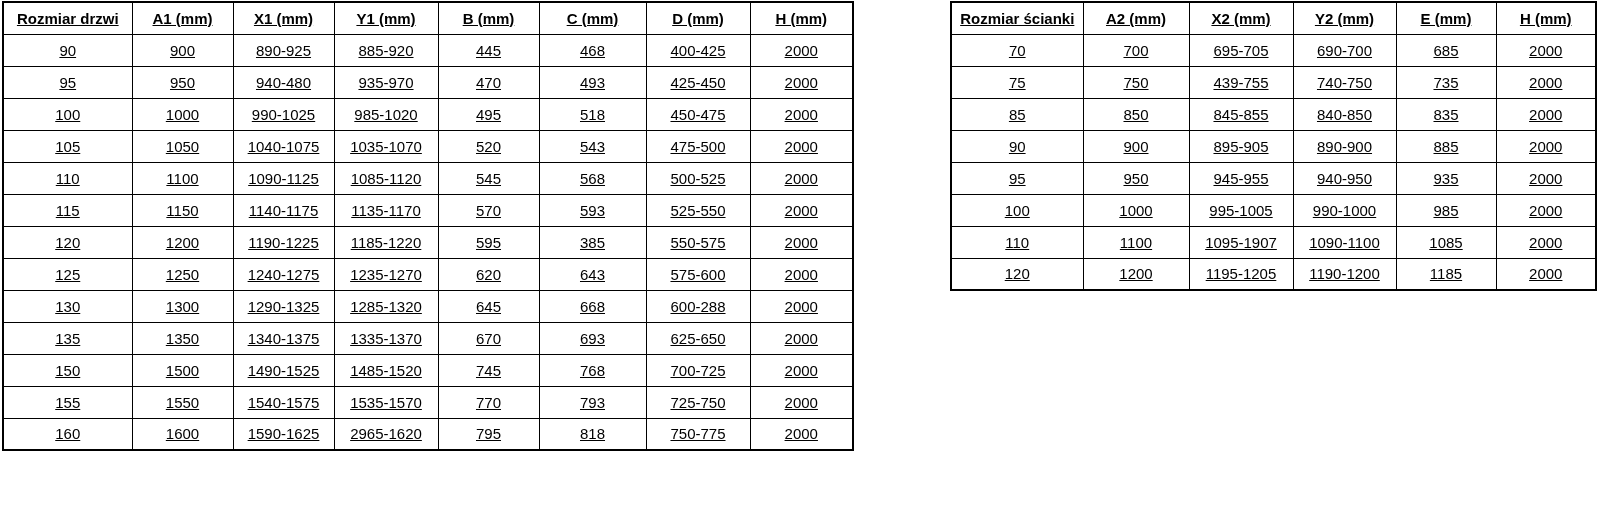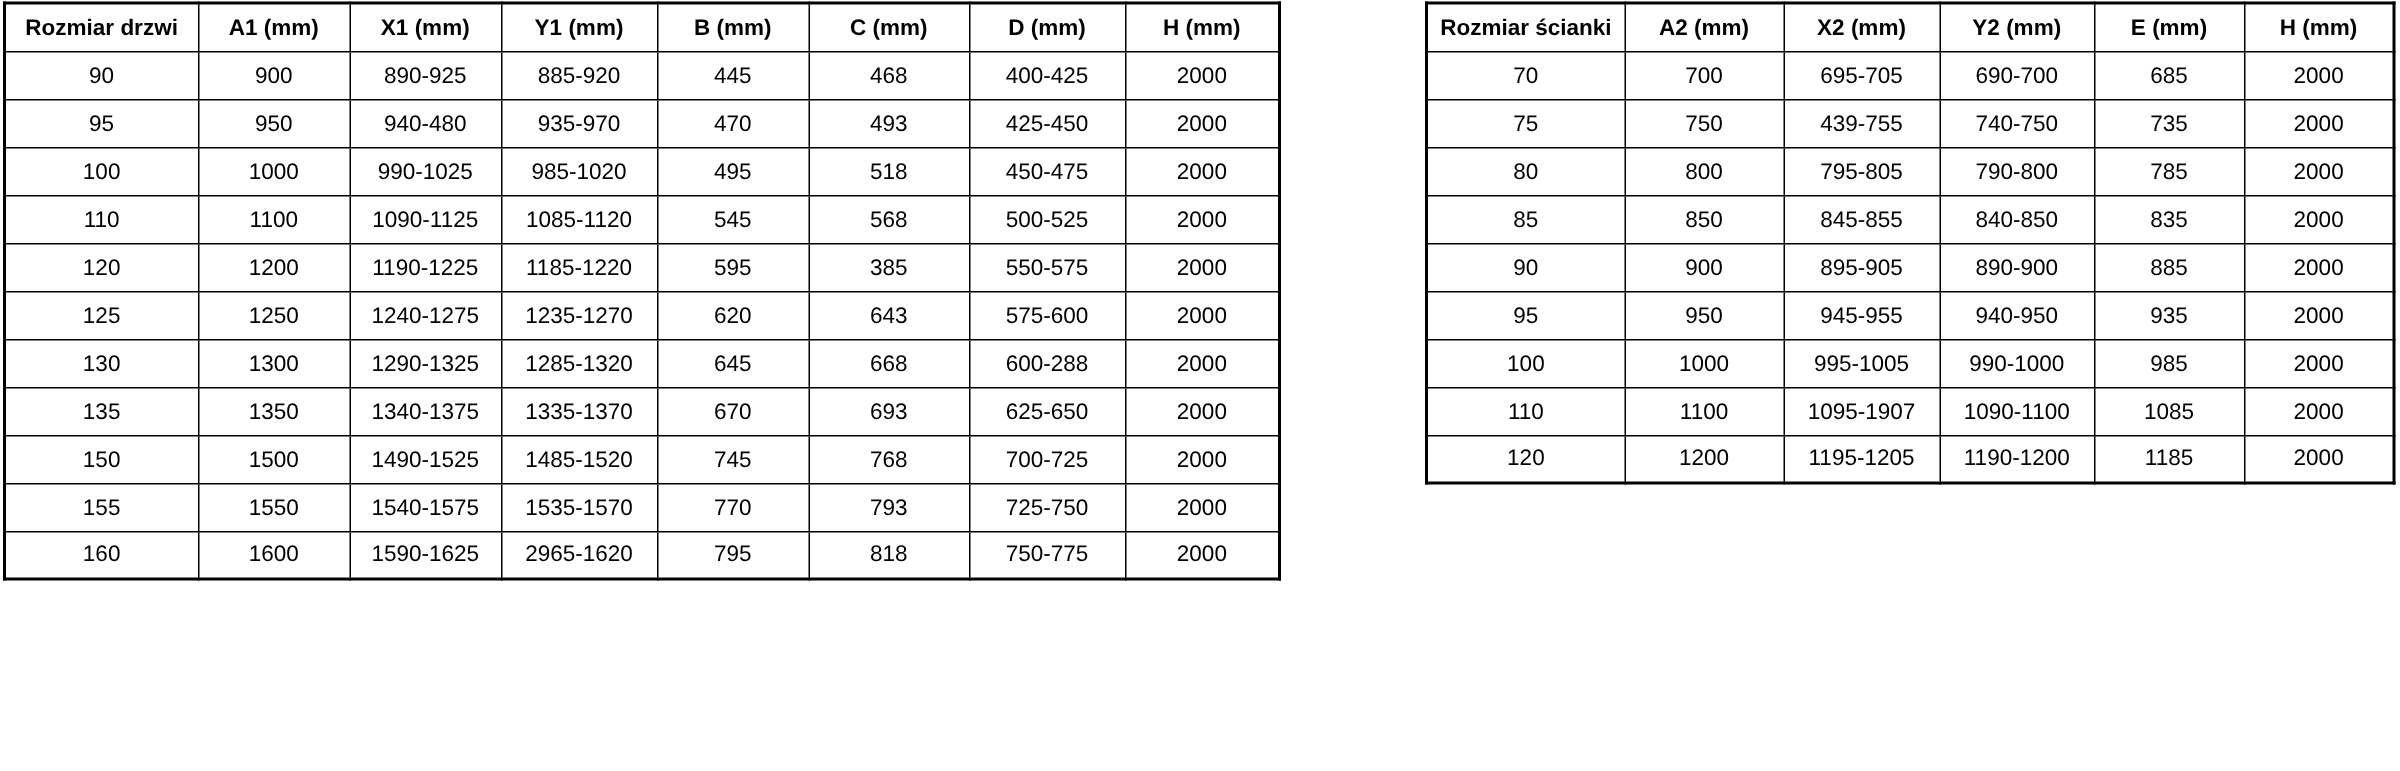--- a/index.html
+++ b/index.html
@@ -22,21 +22,21 @@
   table.spec th, table.spec td {
     border: 1px solid #000000;
     text-align: center;
     vertical-align: middle;
     font-size: 15px;
     padding: 0 2px;
     white-space: nowrap;
     overflow: hidden;
   }
   table.spec th { font-weight: bold; }
-  table.spec tr { height: 32px; }
+  table.spec tr { height: 32px; text-decoration: underline; }
   #left-table  { left: 2px;   top: 1px; width: 850px; }
   #right-table { left: 950px; top: 1px; width: 645px; }
 </style>
 </head>
 <body>
 
 <table class="spec" id="left-table">
   <colgroup>
     <col style="width:129px">
       <col style="width:101px">
@@ -84,27 +84,47 @@
         <td>100</td>
         <td>1000</td>
         <td>990-1025</td>
         <td>985-1020</td>
         <td>495</td>
         <td>518</td>
         <td>450-475</td>
         <td>2000</td>
       </tr>
       <tr>
+        <td>105</td>
+        <td>1050</td>
+        <td>1040-1075</td>
+        <td>1035-1070</td>
+        <td>520</td>
+        <td>543</td>
+        <td>475-500</td>
+        <td>2000</td>
+      </tr>
+      <tr>
         <td>110</td>
         <td>1100</td>
         <td>1090-1125</td>
         <td>1085-1120</td>
         <td>545</td>
         <td>568</td>
         <td>500-525</td>
+        <td>2000</td>
+      </tr>
+      <tr>
+        <td>115</td>
+        <td>1150</td>
+        <td>1140-1175</td>
+        <td>1135-1170</td>
+        <td>570</td>
+        <td>593</td>
+        <td>525-550</td>
         <td>2000</td>
       </tr>
       <tr>
         <td>120</td>
         <td>1200</td>
         <td>1190-1225</td>
         <td>1185-1220</td>
         <td>595</td>
         <td>385</td>
         <td>550-575</td>
@@ -203,28 +223,20 @@
       </tr>
       <tr>
         <td>75</td>
         <td>750</td>
         <td>439-755</td>
         <td>740-750</td>
         <td>735</td>
         <td>2000</td>
       </tr>
       <tr>
-        <td>80</td>
-        <td>800</td>
-        <td>795-805</td>
-        <td>790-800</td>
-        <td>785</td>
-        <td>2000</td>
-      </tr>
-      <tr>
         <td>85</td>
         <td>850</td>
         <td>845-855</td>
         <td>840-850</td>
         <td>835</td>
         <td>2000</td>
       </tr>
       <tr>
         <td>90</td>
         <td>900</td>

